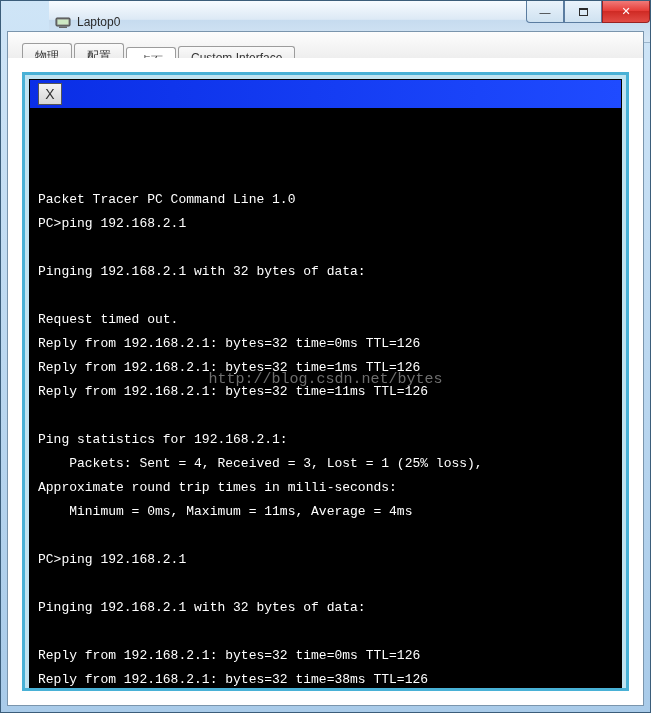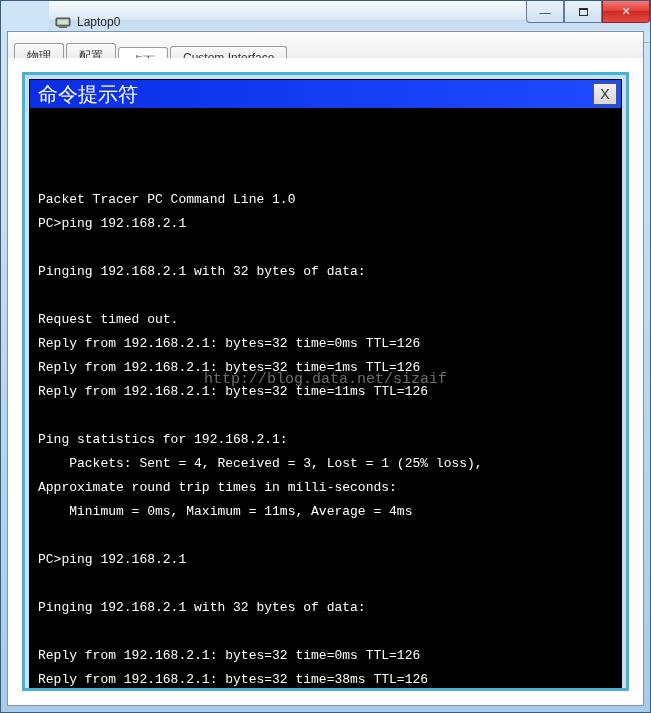--- a/index.html
+++ b/index.html
@@ -61,21 +61,21 @@
   .winbtn.max .sq { width:9px; height:8px; border:1px solid #2b2b2b; border-top-width:2px;}
   .client {
     position:absolute;
     left:6px; right:6px; top:30px; bottom:6px;
     background:#fff;
     border:1px solid #7a95ad;
   }
   .tabs {
     display:flex; align-items:flex-end;
     height:36px;
-    padding-left:6px;
+    padding-left:14px;
     background: linear-gradient(180deg,#fdfdfd 0%, #e9e9e9 100%);
     border-bottom:1px solid #9c9c9c;
   }
   .tab {
     padding:4px 12px 3px 12px;
     border:1px solid #9c9c9c;
     border-bottom:none;
     margin-right:2px;
     background: linear-gradient(180deg,#fafafa 0%, #e4e4e4 100%);
     border-radius:3px 3px 0 0;
@@ -186,21 +186,20 @@
         <div class="tab">配置</div>
         <div class="tab active">桌面</div>
         <div class="tab">Custom Interface</div>
       </div>
 
     <div class="desk">
       <div class="deskframe">
 
         <div class="cmdwin">
           <div class="cmdtitle">
-            <span class="lab">命令提示符</span>
             <div class="cmdclose">X</div>
           </div>
           <div class="term" id="term">
             
           
 Packet Tracer PC Command Line 1.0
 PC&gt;ping 192.168.2.1
 
 Pinging 192.168.2.1 with 32 bytes of data:
 
@@ -221,20 +220,20 @@
 Reply from 192.168.2.1: bytes=32 time=0ms TTL=126
 Reply from 192.168.2.1: bytes=32 time=38ms TTL=126
 Reply from 192.168.2.1: bytes=32 time=11ms TTL=126
 Reply from 192.168.2.1: bytes=32 time=12ms TTL=126
 
 Ping statistics for 192.168.2.1:
     Packets: Sent = 4, Received = 4, Lost = 0 (0% loss),
 Approximate round trip times in milli-seconds:
     Minimum = 0ms, Maximum = 38ms, Average = 15ms
 
-PC&gt;<span class="cursor"></span><div class="watermark">http://blog.data.net/sizaif</div></div>
+PC&gt;<span class="cursor"></span><div class="watermark">http://blog.csdn.net/bytes</div></div>
         </div>
 
       </div>
     </div>
   </div>
 
 </div>
 
 </body></html>

